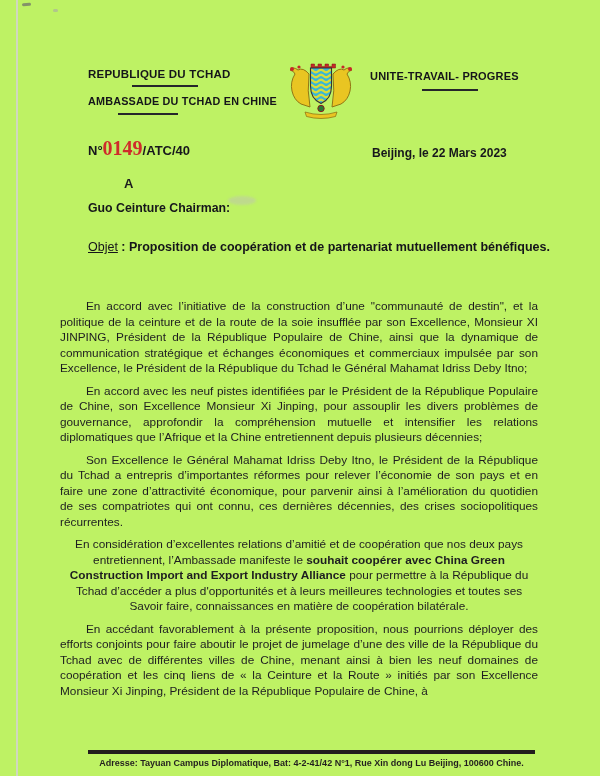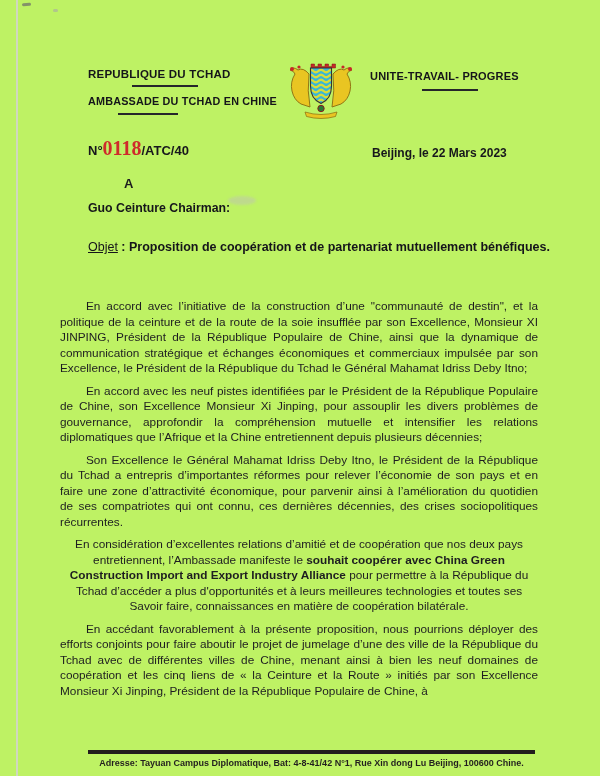--- a/index.html
+++ b/index.html
@@ -94,36 +94,36 @@
 
       <path d="M21,51 q16,5 32,0 l-1.5,4.5 q-14.5,4 -29,0 Z" fill="#e9c522" stroke="#8a6a0e" stroke-width="0.7"></path>
     </svg>
   </div>
 
   <div class="lh-right">
     <div class="lh-motto">UNITE-TRAVAIL- PROGRES</div>
     <div class="rule rule-3"></div>
   </div>
 
-  <div class="ref"><span>N°</span><span class="ref-number" style="color:#cf2b2b;">0118</span><span>/ATC/40</span></div>
+  <div class="ref"><span>N°</span><span class="ref-number" style="color:#cf2b2b;">0149</span><span>/ATC/40</span></div>
 
   <div class="date">Beijing, le 22 Mars 2023</div>
 
   <div class="addr-a">A</div>
   <div class="addressee">
     <div>Guo Ceinture Chairman:</div>
   </div>
 
   <div class="subject"><span class="subject-label">Objet</span><span class="subject-text"> : Proposition de coopération et de partenariat mutuellement bénéfiques.</span></div>
 
   <div class="body-block">
     <p>En accord avec l’initiative de la construction d’une "communauté de destin", et la politique de la ceinture et de la route de la soie insufflée par son Excellence, Monsieur XI JINPING, Président de la République Populaire de Chine, ainsi que la dynamique de communication stratégique et échanges économiques et commerciaux impulsée par son Excellence, le Président de la République du Tchad le Général Mahamat Idriss Deby Itno;</p>
     <p>En accord avec les neuf pistes identifiées par le Président de la République Populaire de Chine, son Excellence Monsieur Xi Jinping, pour assouplir les divers problèmes de gouvernance, approfondir la compréhension mutuelle et intensifier les relations diplomatiques que l’Afrique et la Chine entretiennent depuis plusieurs décennies;</p>
     <p>Son Excellence le Général Mahamat Idriss Deby Itno, le Président de la République du Tchad a entrepris d’importantes réformes pour relever l’économie de son pays et en faire une zone d’attractivité économique, pour parvenir ainsi à l’amélioration du quotidien de ses compatriotes qui ont connu, ces dernières décennies, des crises sociopolitiques récurrentes.</p>
     <p class="no-indent"><span>En considération d’excellentes relations d’amitié et de coopération que nos deux pays entretiennent, l’Ambassade manifeste le </span><span class="bold-seg">souhait coopérer avec China Green Construction Import and Export Industry Alliance</span><span> pour permettre à la République du Tchad d’accéder a plus d'opportunités et à leurs meilleures technologies et toutes ses Savoir faire, connaissances en matière de coopération bilatérale.</span></p>
     <p>En accédant favorablement à la présente proposition, nous pourrions déployer des efforts conjoints pour faire aboutir le projet de jumelage d’une des ville de la République du Tchad avec de différentes villes de Chine, menant ainsi à bien les neuf domaines de coopération et les cinq liens de « la Ceinture et la Route » initiés par son Excellence Monsieur Xi Jinping, Président de la République Populaire de Chine, à</p>
   </div>
 
   <div class="footer">
-    <div class="footer-address">Adresse: Tayuan Campus Diplomatique, Bat: 4-8-41/42 N°1, Rue Xin dong Lu Beijing, 100600 Chine.</div>
+    <div class="footer-address">Adresse: Tayuan Campus Diplomatique, Bat: 4-2-41/42 N°1, Rue Xin dong Lu Beijing, 100600 Chine.</div>
   </div>
 
 </div>
 
 </body></html>

